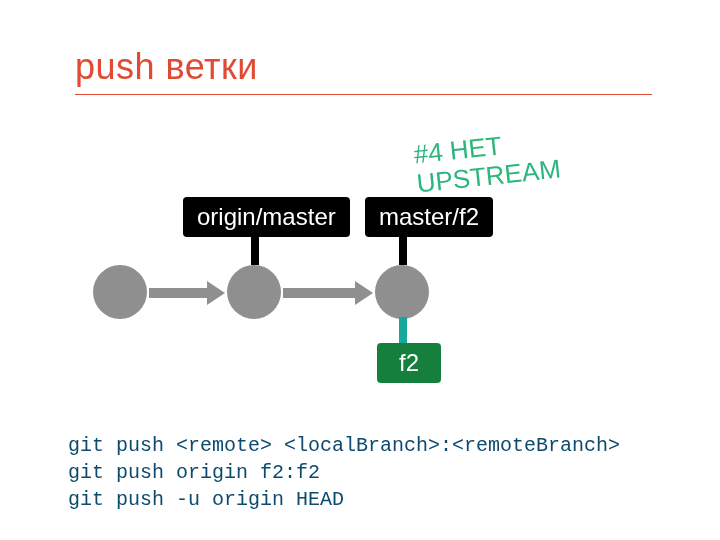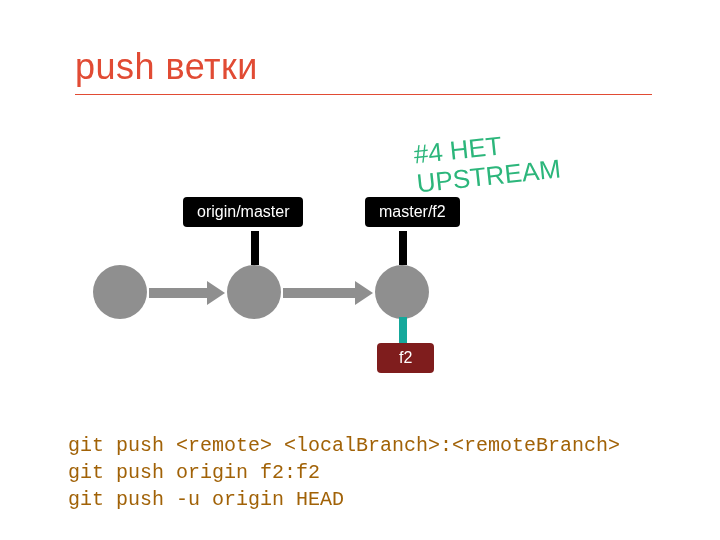--- a/index.html
+++ b/index.html
@@ -36,27 +36,27 @@
     font-weight: 400;
     line-height: 1.1;
     transform: rotate(-6deg);
     white-space: pre;
     left: 340px;
     top: 8px;
   }
   .label {
     position: absolute;
     color: #fff;
-    font-size: 16px;
+    font-size: 24px;
     padding: 6px 14px;
     border-radius: 4px;
     text-align: right;
   }
   .label-black { background: #000; }
-  .label-teal  { background: #7f1d1d; }
+  .label-teal  { background: #15803d; }
   .commit {
     position: absolute;
     width: 54px;
     height: 54px;
     border-radius: 50%;
     background: #8f8f8f;
   }
   .arrow {
     position: absolute;
     height: 16px;
@@ -84,21 +84,21 @@
     background: #000;
   }
   .stem-teal { background: #15a89b; }
   .code {
     position: absolute;
     left: 68px;
     top: 432px;
     font-family: Consolas, "Courier New", monospace;
     font-size: 20px;
     line-height: 1.35;
-    color: #a16207;
+    color: #0c4a6e;
     white-space: pre;
   }
 </style>
 </head>
 <body>
 
 <div class="slide">
 
   <h1 class="title">push ветки</h1>
 

